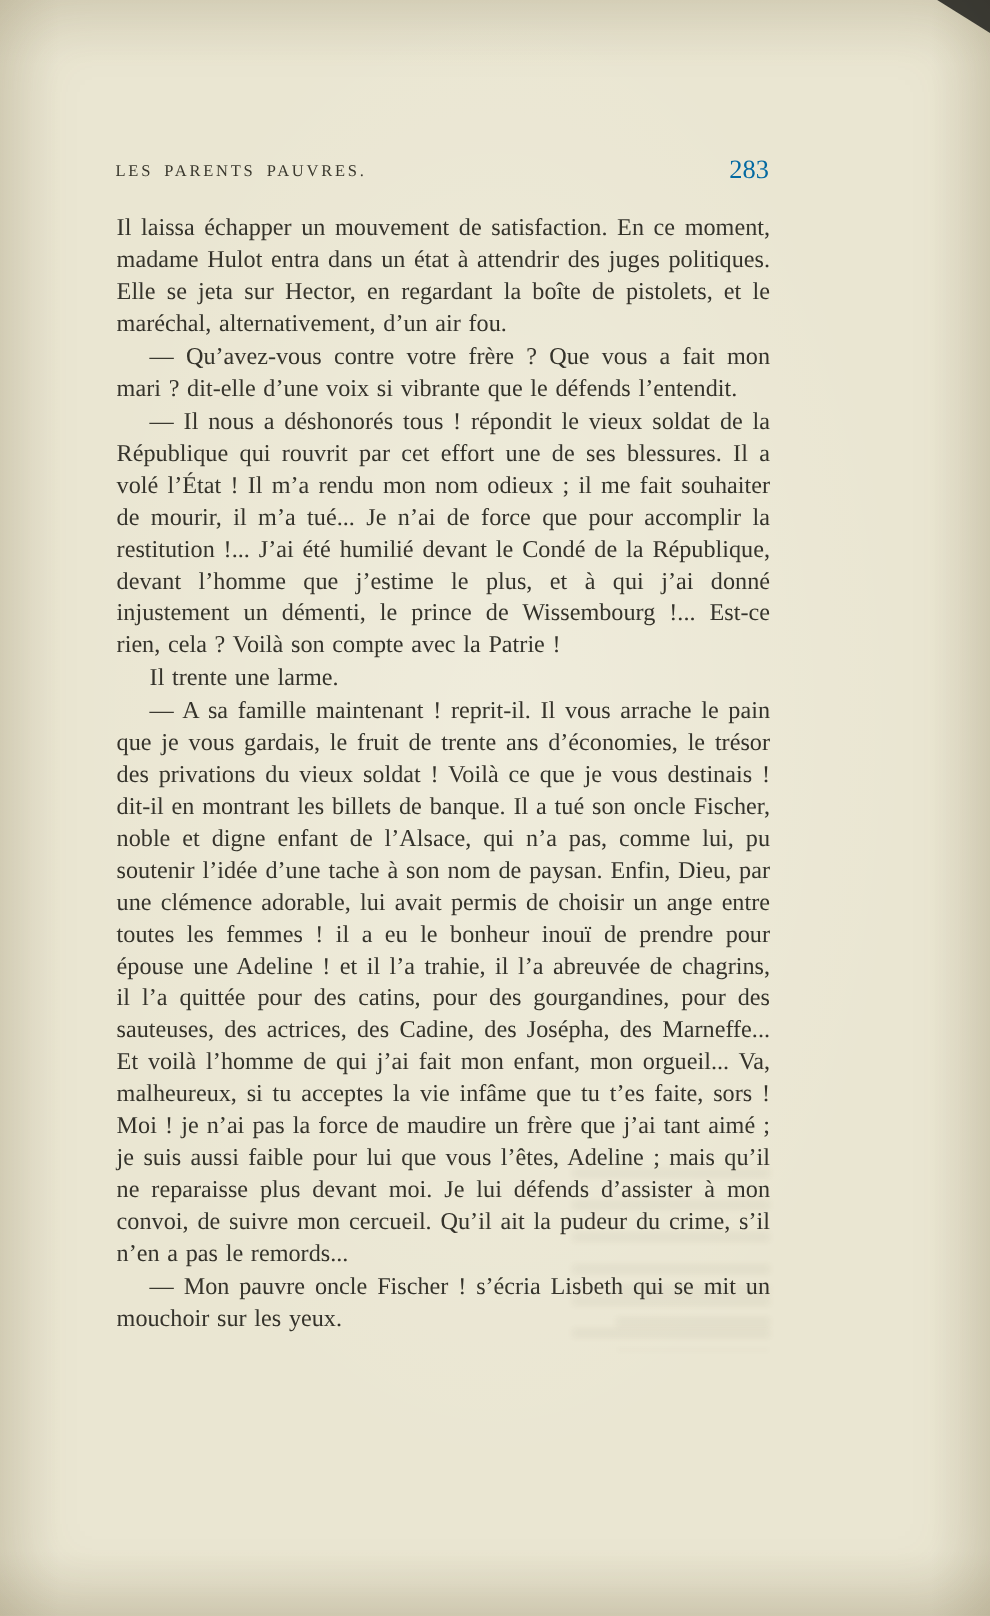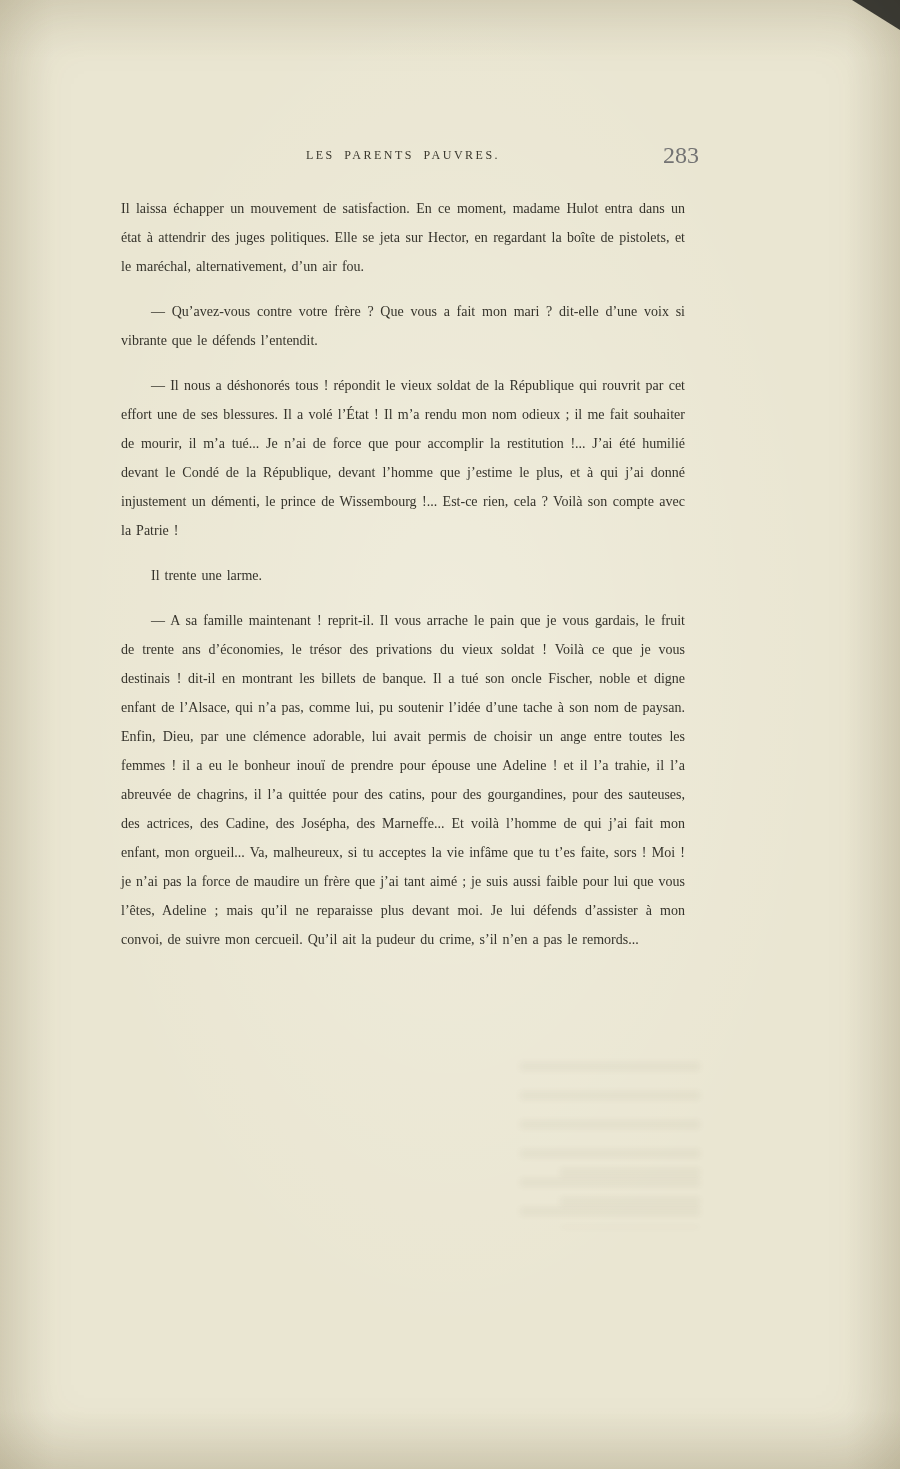--- a/index.html
+++ b/index.html
@@ -58,36 +58,36 @@
     top: 0;
     width: 596px;
   }
   .page-header {
     position: relative;
     padding-top: 148px;
     height: 30px;
     margin-bottom: 14px;
   }
   .running-title {
-    text-align: center;
-    font-size: 12px;
+    text-align: left;
+    font-size: 15px;
     letter-spacing: 2.5px;
     word-spacing: 4px;
     color: #3a382e;
   }
   .page-number {
     position: absolute;
     right: 2px;
     top: 142px;
     font-size: 24px;
-    color: #737373;
+    color: #0369a1;
   }
   .page-body p {
-    margin: 16px;
-    font-size: 14px;
+    margin: 1px;
+    font-size: 22px;
     line-height: 29px;
     text-align: justify;
     word-spacing: 1.5px;
     color: #35332b;
   }
   .page-body p.indent { text-indent: 30px; }
   .page-body p.indent-small { text-indent: 20px; }
   .page-body p.no-indent { text-indent: 0; }
 </style>
 </head>
@@ -103,14 +103,15 @@
     <div class="running-title">LES PARENTS PAUVRES.</div>
     <div class="page-number">283</div>
   </div>
 
   <div class="page-body">
     <p class="no-indent">Il laissa échapper un mouvement de satisfaction. En ce moment, madame Hulot entra dans un état à attendrir des juges politiques. Elle se jeta sur Hector, en regardant la boîte de pistolets, et le maréchal, alternativement, d’un air fou.</p>
     <p class="indent">— Qu’avez-vous contre votre frère ? Que vous a fait mon mari ? dit-elle d’une voix si vibrante que le défends l’entendit.</p>
     <p class="indent">— Il nous a déshonorés tous ! répondit le vieux soldat de la République qui rouvrit par cet effort une de ses blessures. Il a volé l’État ! Il m’a rendu mon nom odieux ; il me fait souhaiter de mourir, il m’a tué... Je n’ai de force que pour accomplir la restitution !... J’ai été humilié devant le Condé de la République, devant l’homme que j’estime le plus, et à qui j’ai donné injustement un démenti, le prince de Wissembourg !... Est-ce rien, cela ? Voilà son compte avec la Patrie !</p>
     <p class="indent">Il trente une larme.</p>
     <p class="indent">— A sa famille maintenant ! reprit-il. Il vous arrache le pain que je vous gardais, le fruit de trente ans d’économies, le trésor des privations du vieux soldat ! Voilà ce que je vous destinais ! dit-il en montrant les billets de banque. Il a tué son oncle Fischer, noble et digne enfant de l’Alsace, qui n’a pas, comme lui, pu soutenir l’idée d’une tache à son nom de paysan. Enfin, Dieu, par une clémence adorable, lui avait permis de choisir un ange entre toutes les femmes ! il a eu le bonheur inouï de prendre pour épouse une Adeline ! et il l’a trahie, il l’a abreuvée de chagrins, il l’a quittée pour des catins, pour des gourgandines, pour des sauteuses, des actrices, des Cadine, des Josépha, des Marneffe... Et voilà l’homme de qui j’ai fait mon enfant, mon orgueil... Va, malheureux, si tu acceptes la vie infâme que tu t’es faite, sors ! Moi ! je n’ai pas la force de maudire un frère que j’ai tant aimé ; je suis aussi faible pour lui que vous l’êtes, Adeline ; mais qu’il ne reparaisse plus devant moi. Je lui défends d’assister à mon convoi, de suivre mon cercueil. Qu’il ait la pudeur du crime, s’il n’en a pas le remords...</p>
+    <p class="indent">— Mon pauvre oncle Fischer ! s’écria Lisbeth qui se mit un mouchoir sur les yeux.</p>
   </div>
 </div>
 
 </body></html>

